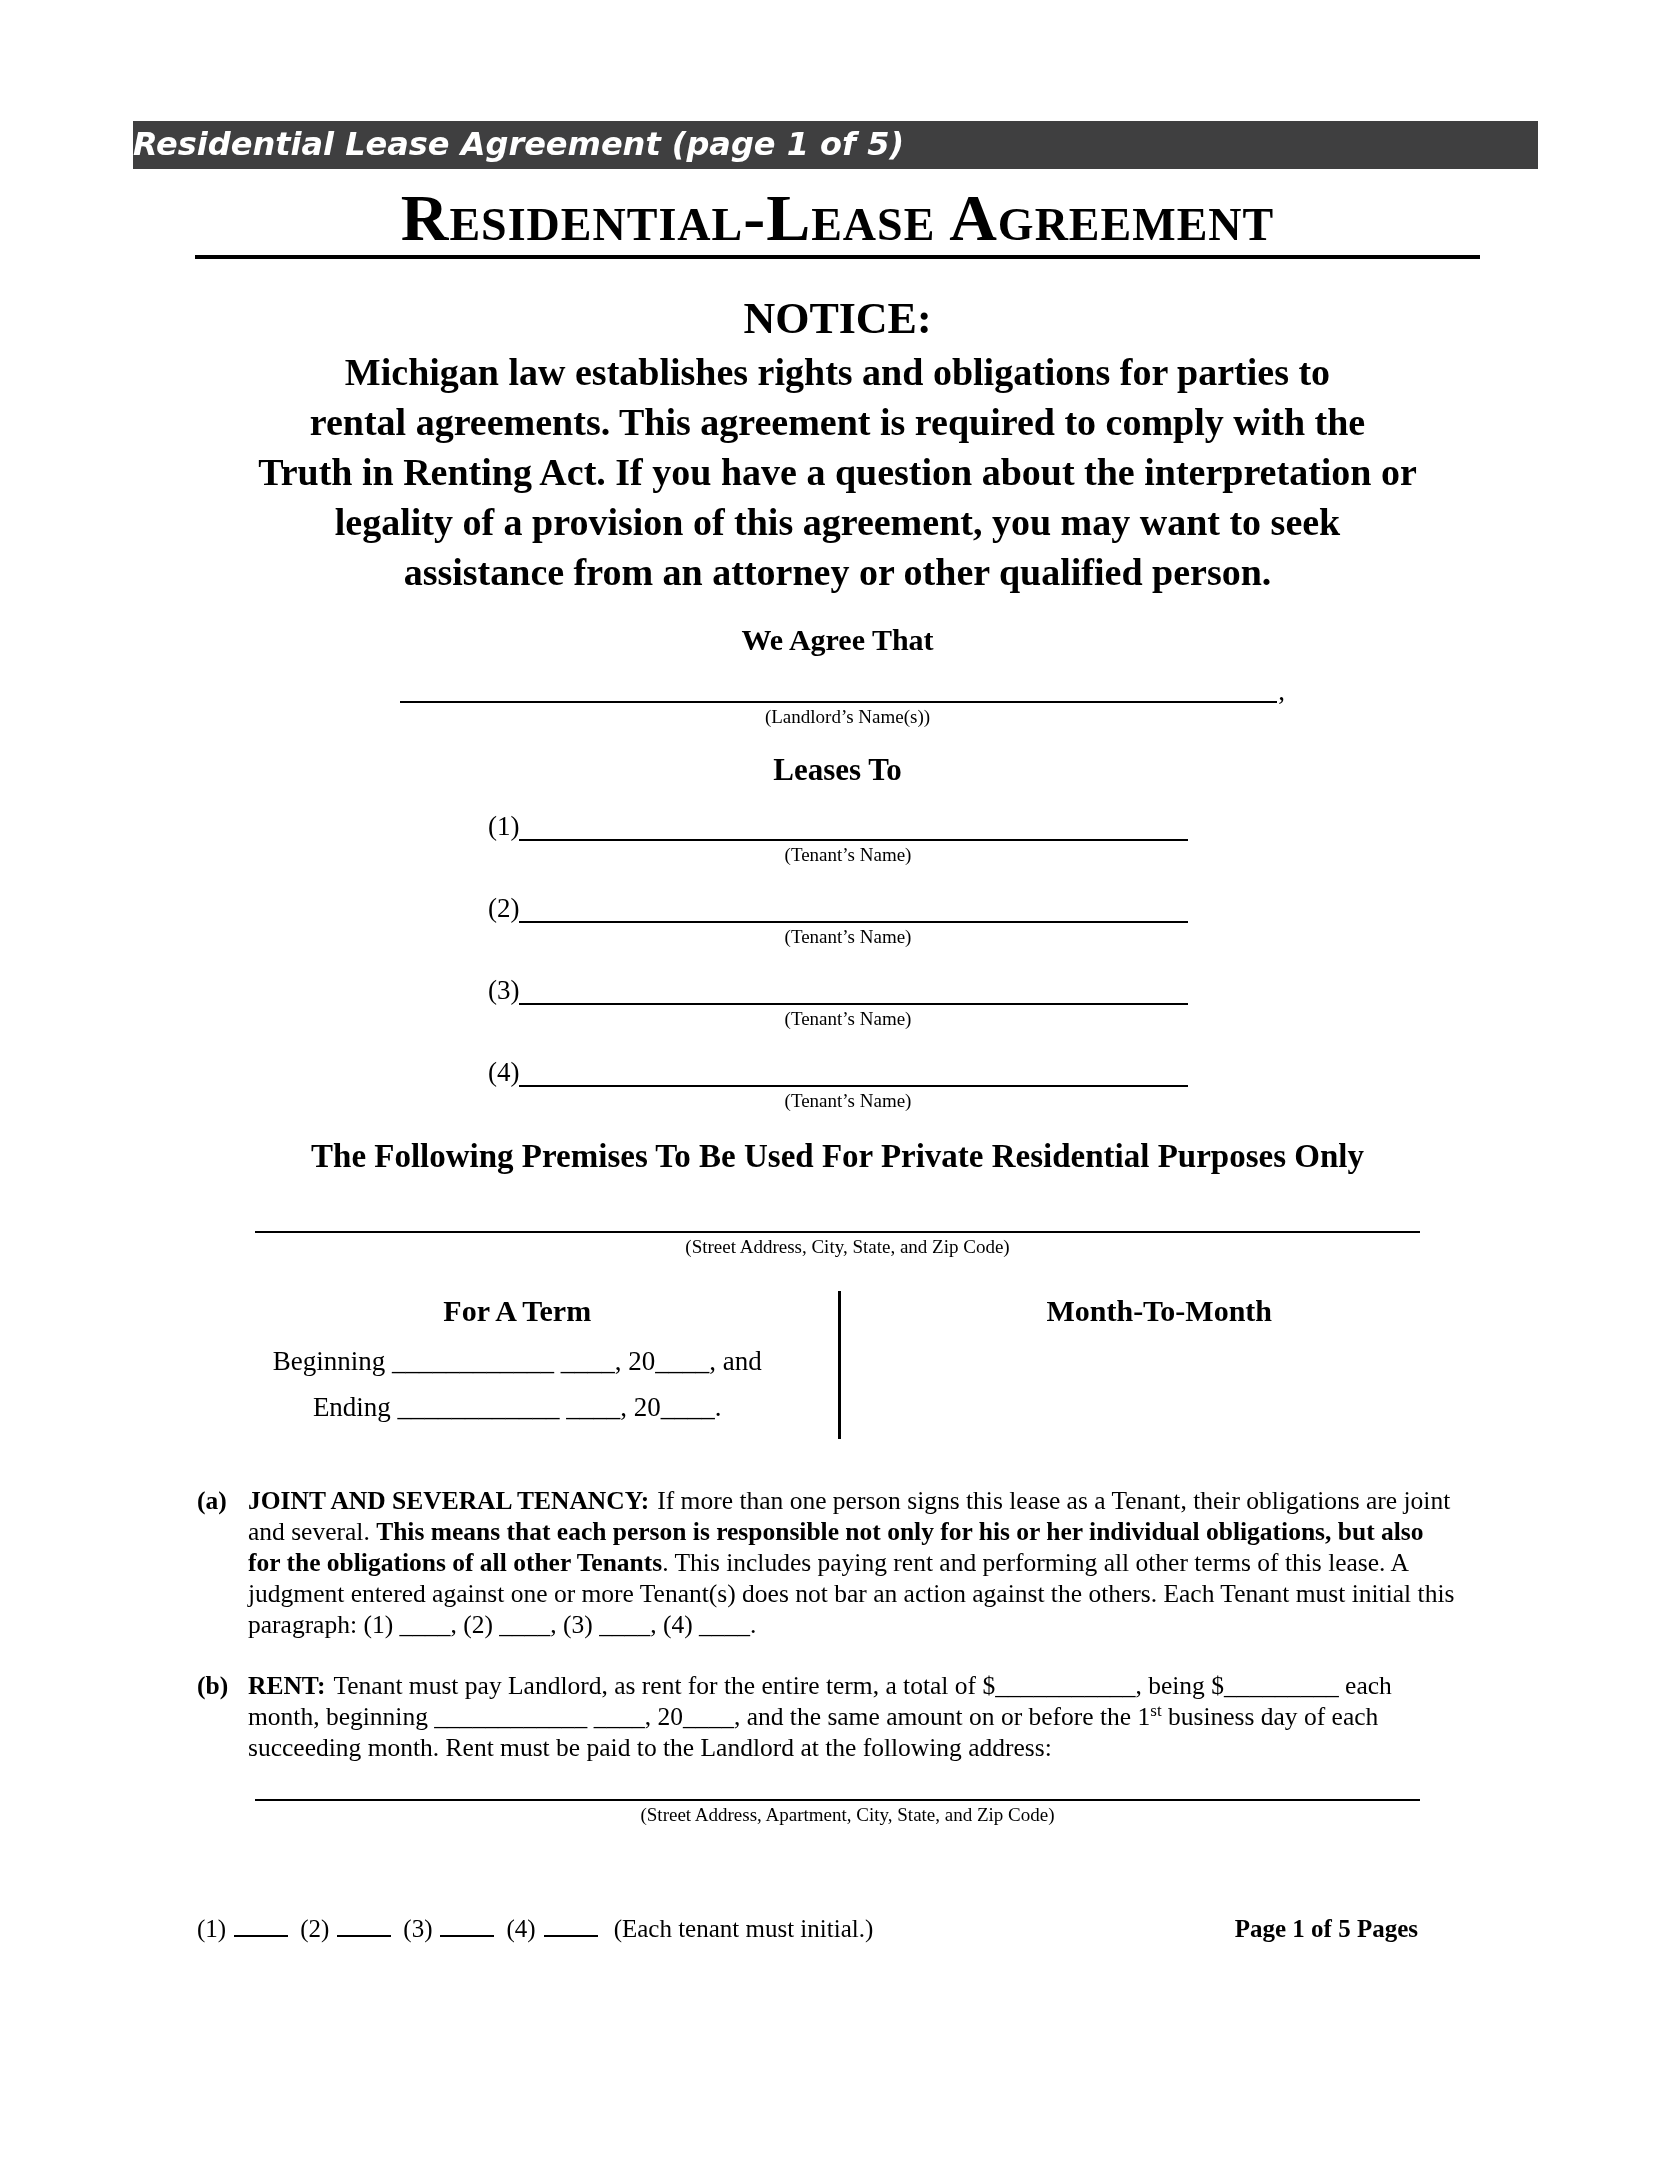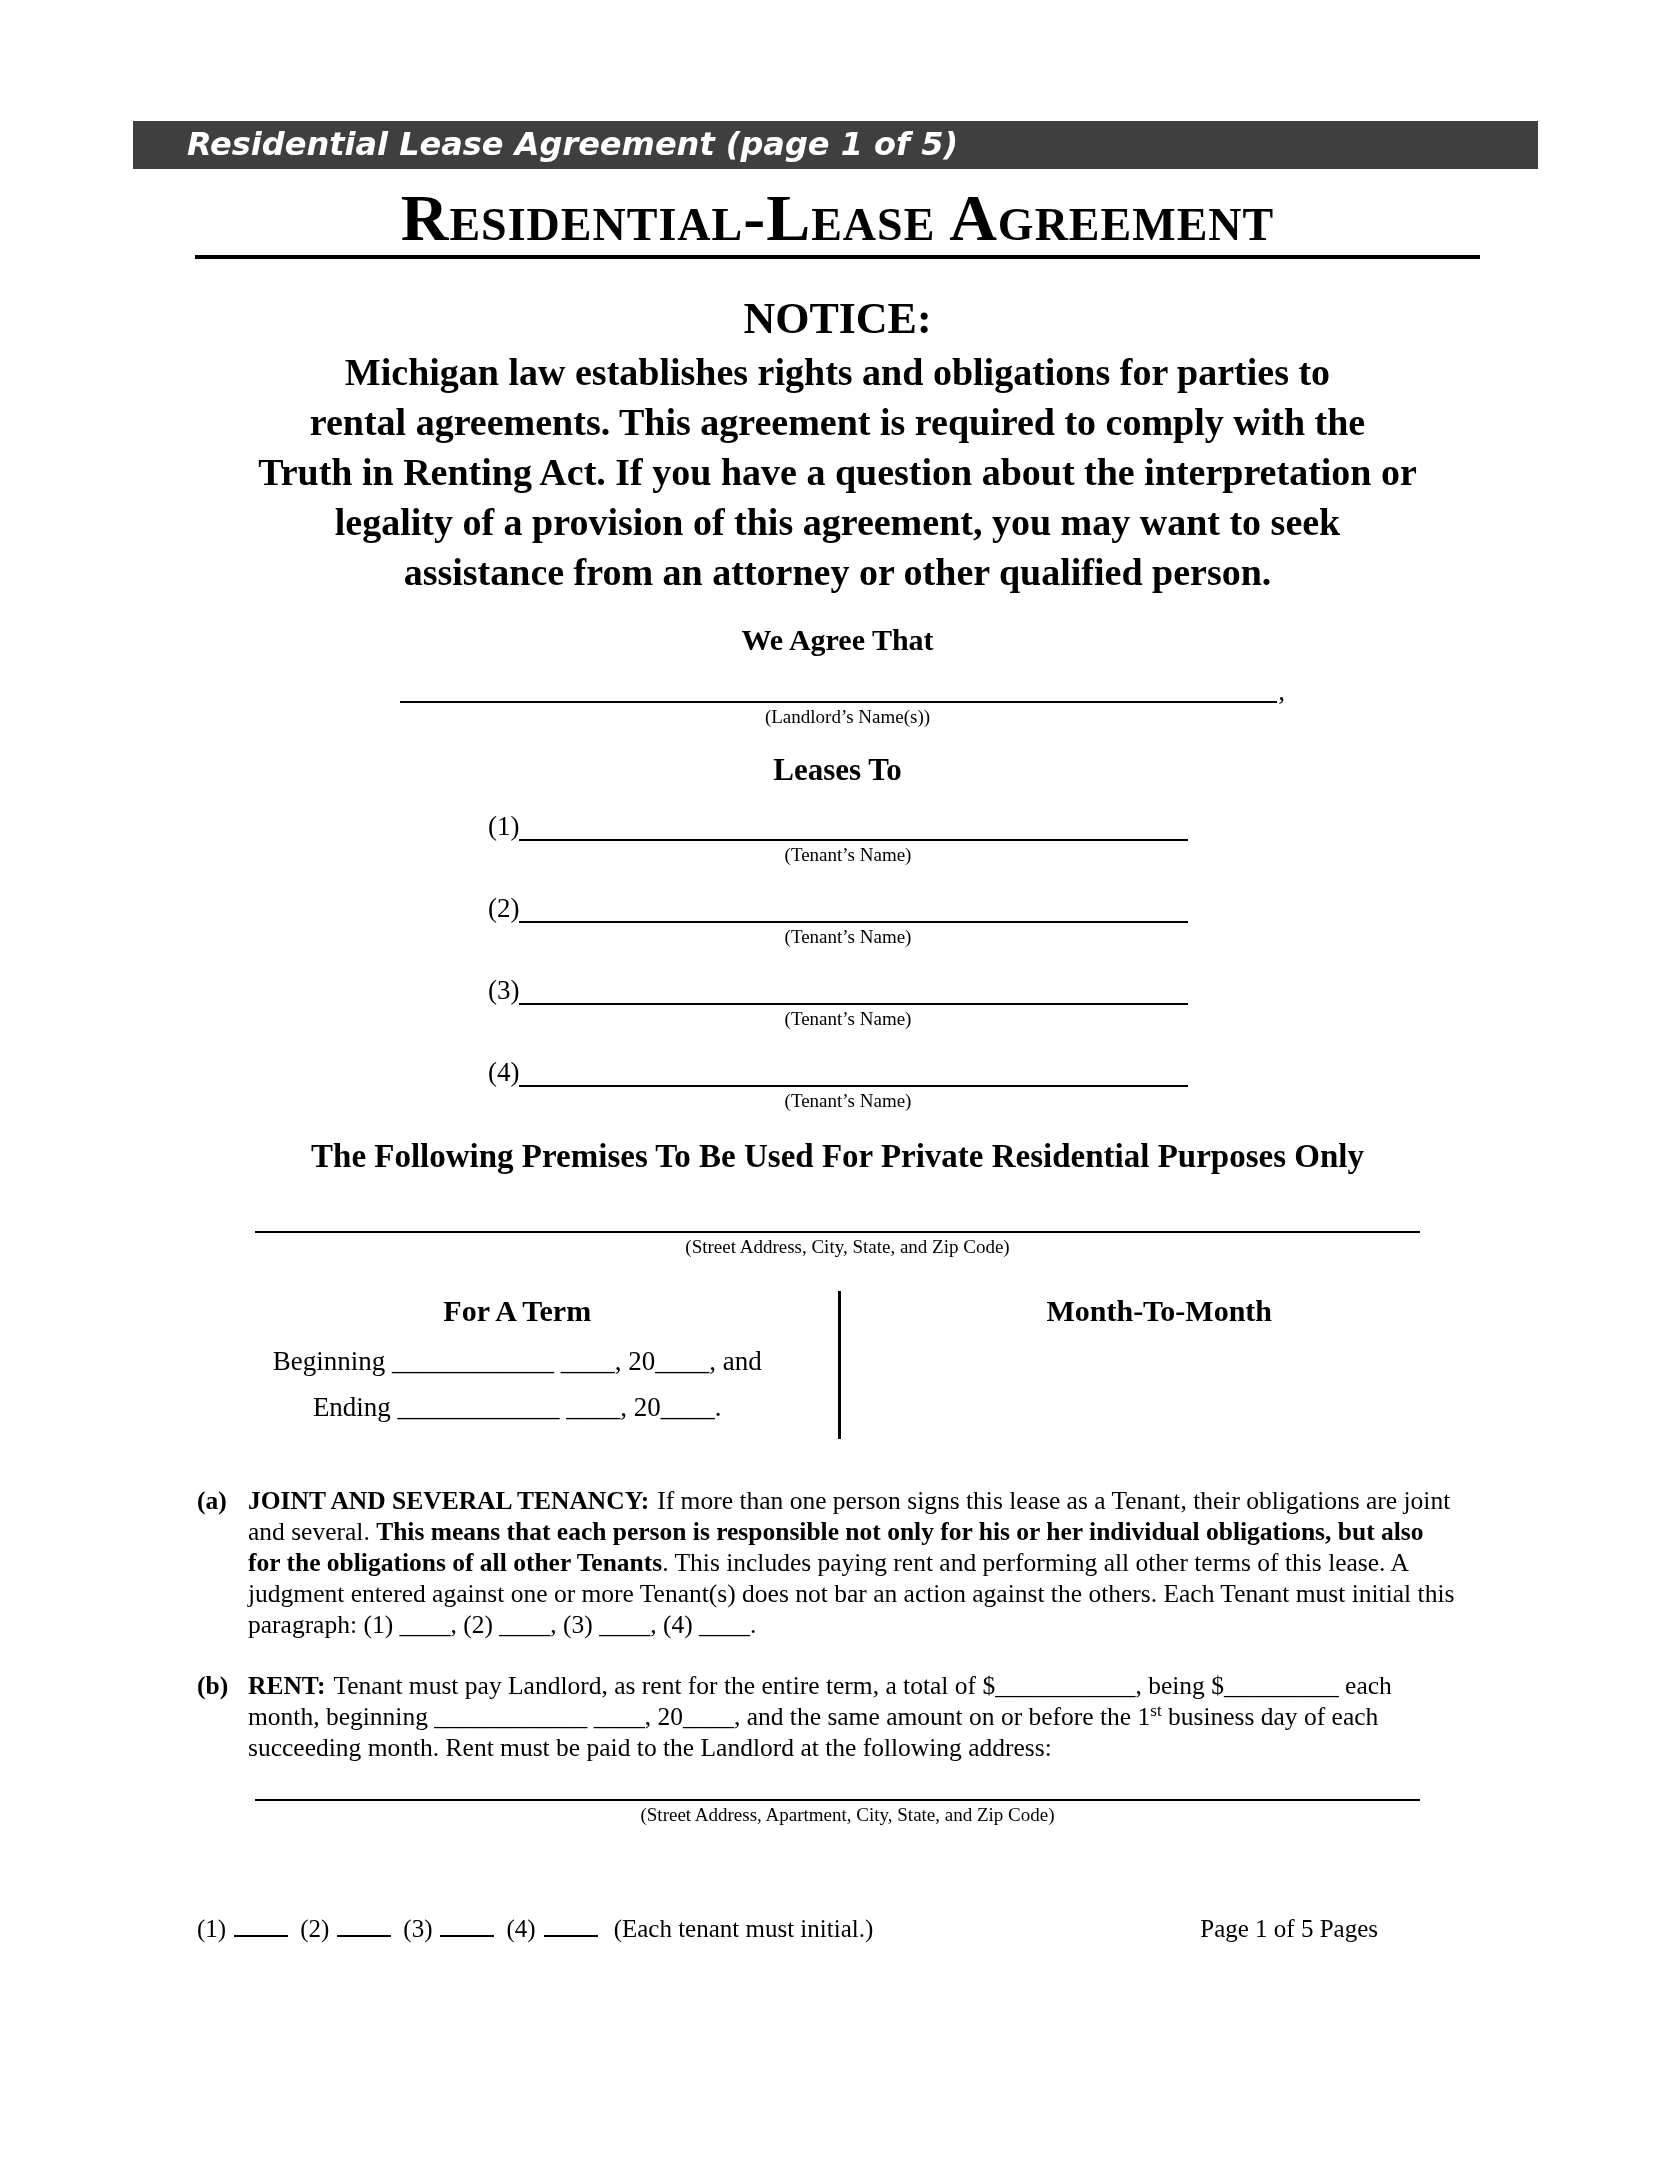--- a/index.html
+++ b/index.html
@@ -16,21 +16,20 @@
   .header-bar {
     margin: 121px 137px 0 133px;
     height: 48px;
     background: #3f3f40;
     color: #ffffff;
     font-family: "DejaVu Sans", sans-serif;
     font-style: italic;
     font-weight: bold;
     font-size: 32px;
     line-height: 47px;
-    padding-left: 54px;
     box-sizing: border-box;
   }
   .doc-title {
     margin: 14px 195px 0 195px;
     text-align: center;
     font-variant: small-caps;
     font-weight: bold;
     font-size: 66px;
     line-height: 70px;
     letter-spacing: 1px;
@@ -134,21 +133,21 @@
   }
   .initial-blank {
     display: inline-block;
     width: 54px;
     height: 24px;
     border-bottom: 2px solid #000000;
     margin: 0 12px 0 8px;
     vertical-align: baseline;
   }
   .footer-note { margin-left: 4px; }
-  .page-indicator { margin-right: 100px; }
+  .page-indicator { margin-right: 60px; font-weight: bold; }
 </style>
 </head>
 <body>
 
 <div class="page">
 
   <div class="header-bar">
     <span>Residential Lease Agreement (page 1 of 5)</span>
   </div>
 

